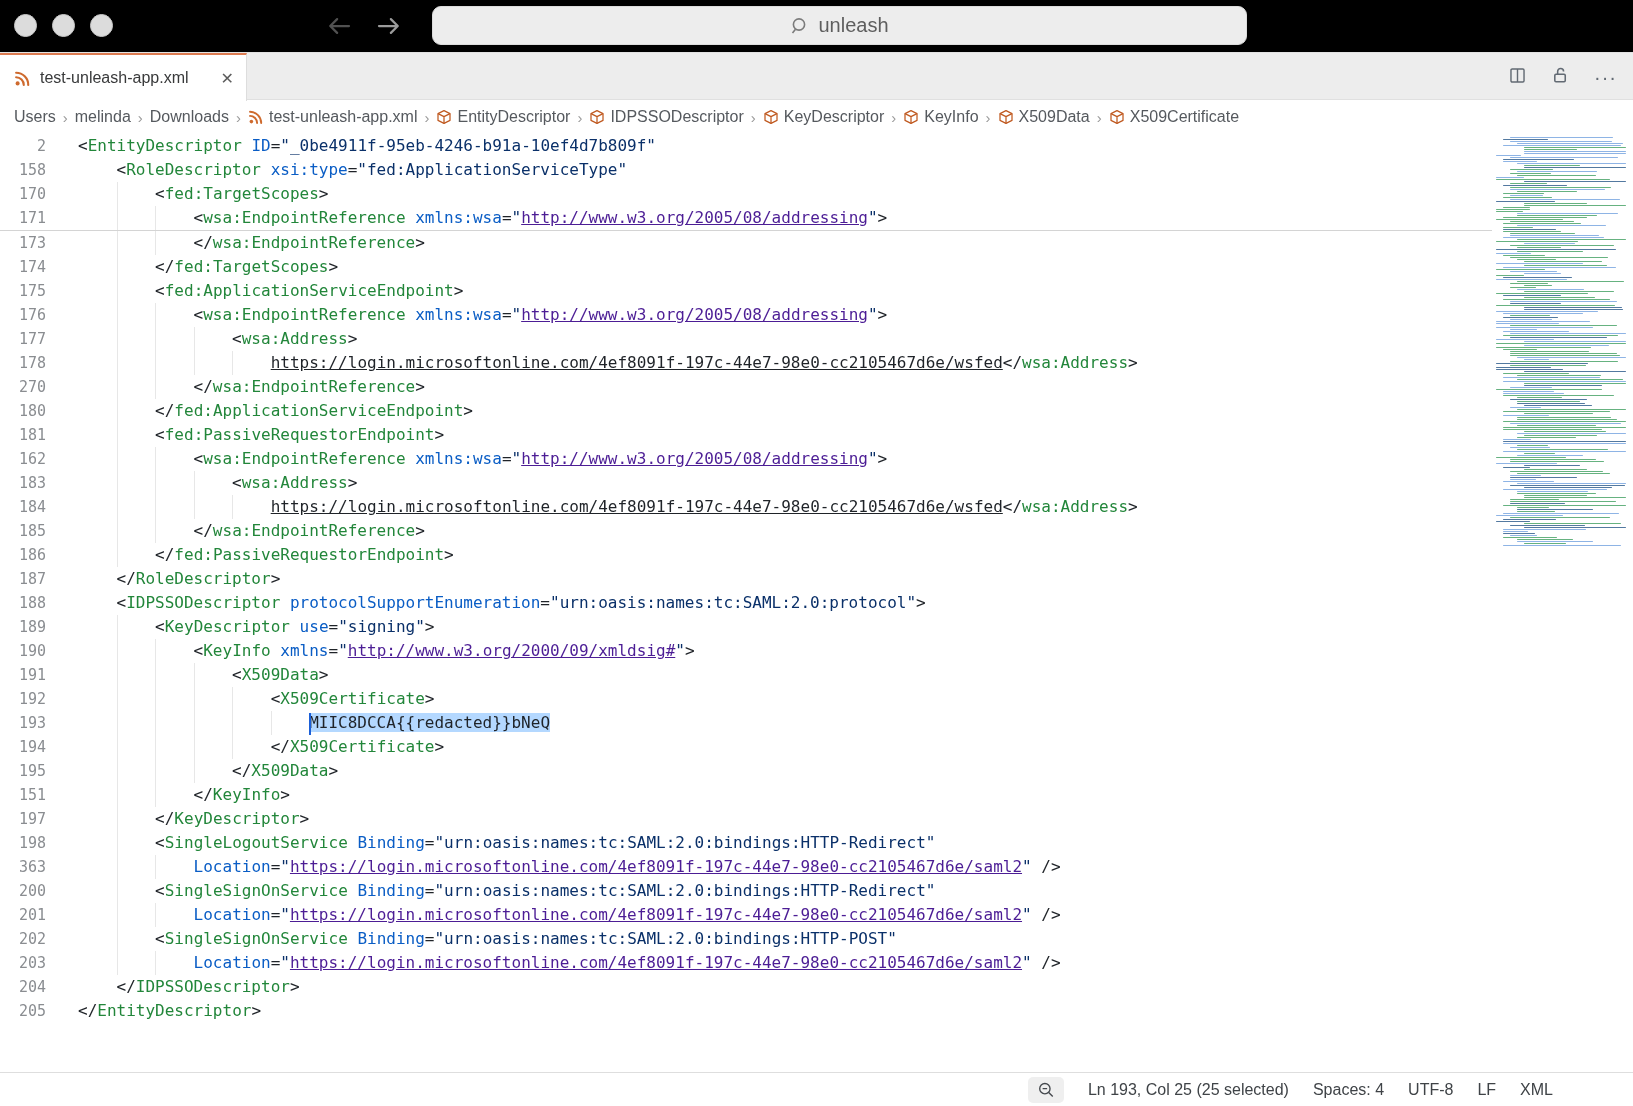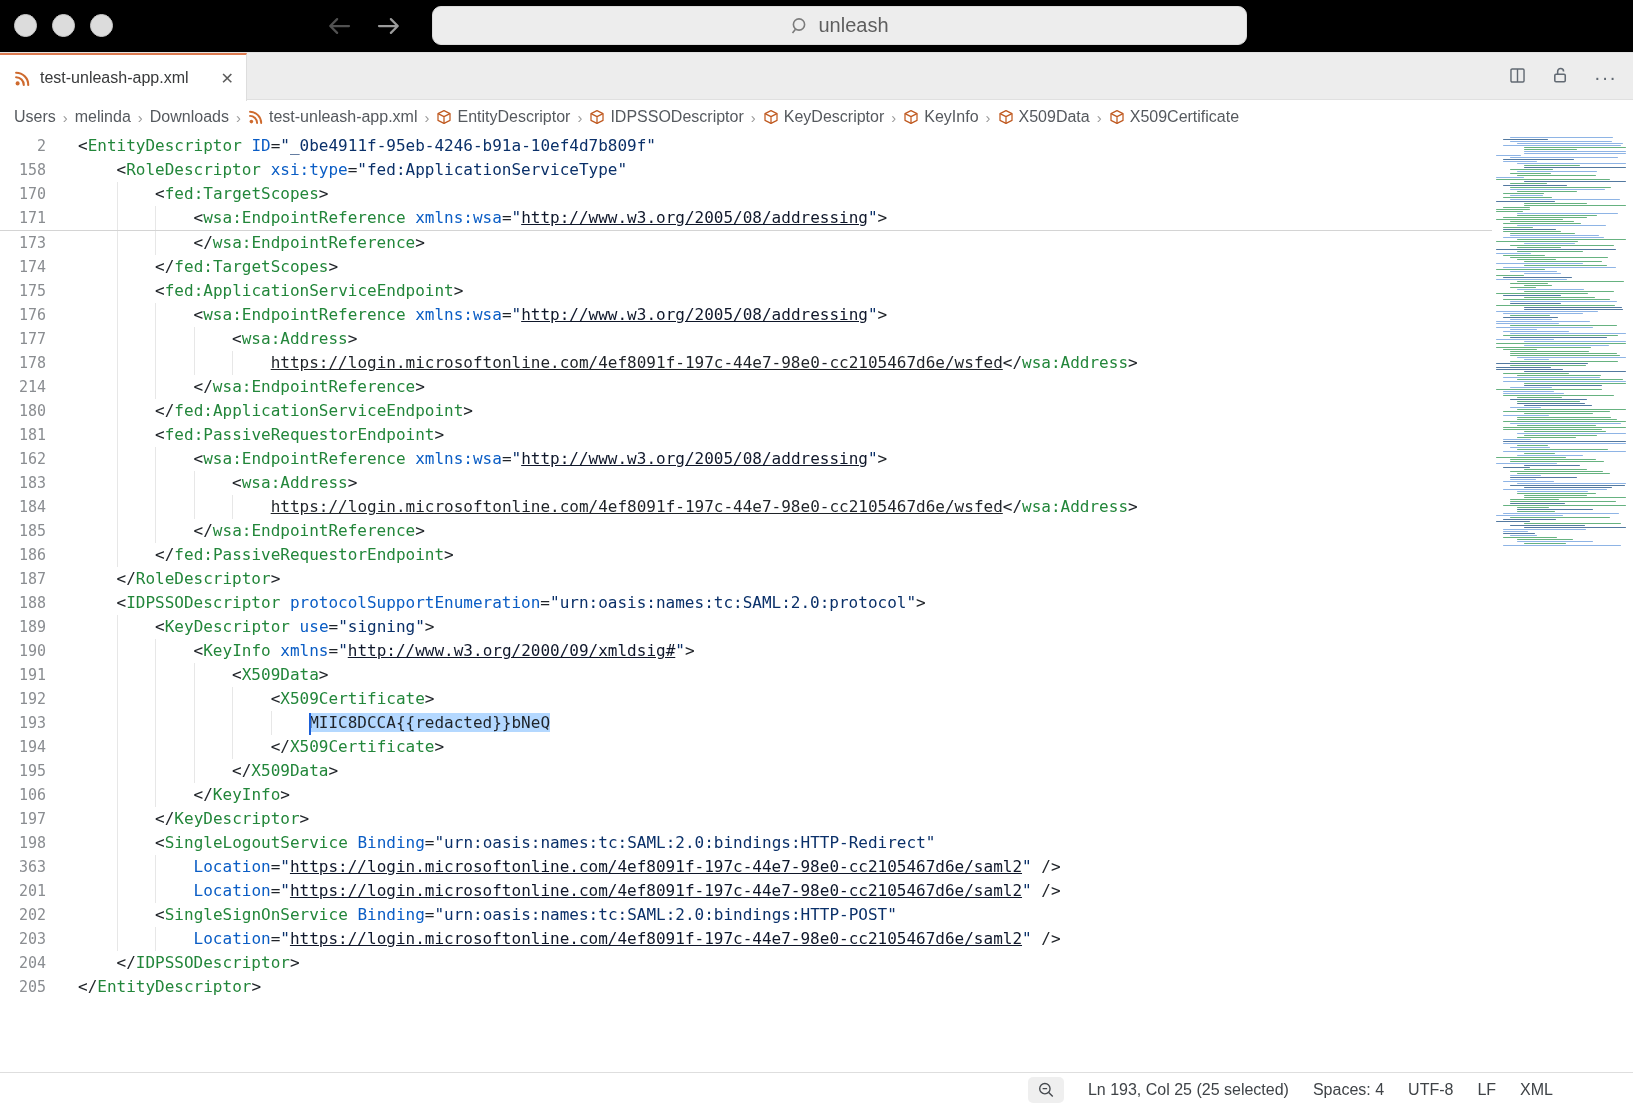--- a/index.html
+++ b/index.html
@@ -46,21 +46,21 @@
   .row { height:24px; display:flex; align-items:center; }
   .ln { flex:none; width:46px; text-align:right; font-size:15px; color:#8a8d91;
         user-select:none; }
   .lc { position:relative; margin-left:32px; white-space:pre; height:24px; line-height:24px; flex:1; }
   .guide { position:absolute; top:0; bottom:0; width:1px; background:#e7e7e7; }
   .t-p   { color:#1f2328; }
   .t-txt { color:#1f2328; }
   .t-tag { color:#22863a; }
   .t-attr{ color:#0a5dc5; }
   .t-str { color:#0a3069; }
-  .t-lnk { color:#0f172a; text-decoration:underline; }
+  .t-lnk { color:#4c1d95; text-decoration:underline; }
   .t-tlk { color:#1f2328; text-decoration:underline; }
   .t-sel { color:#1f2328; background:#b4d8ff; }
   .cursor{ display:inline-block; width:0; height:22px; border-left:2px solid #1b5fd7;
            vertical-align:middle; margin-right:-2px; position:relative; z-index:2; }
 
   
   .minimap { position:absolute; right:0; top:0; width:141px; height:938px; cursor:pointer; }
   .mmline { height:1px; margin-bottom:1px; border-radius:0.5px; opacity:.85; }
 
   
@@ -234,21 +234,21 @@
         </div>
         <div class="row">
           <div class="ln">177</div>
           <div class="lc"><div class="guide" style="left: 38.5px;"></div><div class="guide" style="left: 77.1px;"></div><div class="guide" style="left: 115.6px;"></div><span style="padding-left: 154.1px;"><span class="t-p">&lt;</span><span class="t-tag">wsa:Address</span><span class="t-p">&gt;</span></span></div>
         </div>
         <div class="row">
           <div class="ln">178</div>
           <div class="lc"><div class="guide" style="left: 38.5px;"></div><div class="guide" style="left: 77.1px;"></div><div class="guide" style="left: 115.6px;"></div><div class="guide" style="left: 154.1px;"></div><span style="padding-left: 192.7px;"><span class="t-tlk">https://login.microsoftonline.com/4ef8091f-197c-44e7-98e0-cc2105467d6e/wsfed</span><span class="t-p">&lt;/</span><span class="t-tag">wsa:Address</span><span class="t-p">&gt;</span></span></div>
         </div>
         <div class="row">
-          <div class="ln">214</div>
+          <div class="ln">270</div>
           <div class="lc"><div class="guide" style="left: 38.5px;"></div><div class="guide" style="left: 77.1px;"></div><span style="padding-left: 115.6px;"><span class="t-p">&lt;/</span><span class="t-tag">wsa:EndpointReference</span><span class="t-p">&gt;</span></span></div>
         </div>
         <div class="row">
           <div class="ln">180</div>
           <div class="lc"><div class="guide" style="left: 38.5px;"></div><span style="padding-left: 77.1px;"><span class="t-p">&lt;/</span><span class="t-tag">fed:ApplicationServiceEndpoint</span><span class="t-p">&gt;</span></span></div>
         </div>
         <div class="row">
           <div class="ln">181</div>
           <div class="lc"><div class="guide" style="left: 38.5px;"></div><span style="padding-left: 77.1px;"><span class="t-p">&lt;</span><span class="t-tag">fed:PassiveRequestorEndpoint</span><span class="t-p">&gt;</span></span></div>
         </div>
@@ -302,34 +302,38 @@
         </div>
         <div class="row">
           <div class="ln">194</div>
           <div class="lc"><div class="guide" style="left: 38.5px;"></div><div class="guide" style="left: 77.1px;"></div><div class="guide" style="left: 115.6px;"></div><div class="guide" style="left: 154.1px;"></div><span style="padding-left: 192.7px;"><span class="t-p">&lt;/</span><span class="t-tag">X509Certificate</span><span class="t-p">&gt;</span></span></div>
         </div>
         <div class="row">
           <div class="ln">195</div>
           <div class="lc"><div class="guide" style="left: 38.5px;"></div><div class="guide" style="left: 77.1px;"></div><div class="guide" style="left: 115.6px;"></div><span style="padding-left: 154.1px;"><span class="t-p">&lt;/</span><span class="t-tag">X509Data</span><span class="t-p">&gt;</span></span></div>
         </div>
         <div class="row">
-          <div class="ln">106</div>
+          <div class="ln">151</div>
           <div class="lc"><div class="guide" style="left: 38.5px;"></div><div class="guide" style="left: 77.1px;"></div><span style="padding-left: 115.6px;"><span class="t-p">&lt;/</span><span class="t-tag">KeyInfo</span><span class="t-p">&gt;</span></span></div>
         </div>
         <div class="row">
           <div class="ln">197</div>
           <div class="lc"><div class="guide" style="left: 38.5px;"></div><span style="padding-left: 77.1px;"><span class="t-p">&lt;/</span><span class="t-tag">KeyDescriptor</span><span class="t-p">&gt;</span></span></div>
         </div>
         <div class="row">
           <div class="ln">198</div>
           <div class="lc"><div class="guide" style="left: 38.5px;"></div><span style="padding-left: 77.1px;"><span class="t-p">&lt;</span><span class="t-tag">SingleLogoutService</span><span class="t-txt"> </span><span class="t-attr">Binding</span><span class="t-p">=</span><span class="t-str">"urn:oasis:names:tc:SAML:2.0:bindings:HTTP-Redirect"</span></span></div>
         </div>
         <div class="row">
           <div class="ln">363</div>
           <div class="lc"><div class="guide" style="left: 38.5px;"></div><div class="guide" style="left: 77.1px;"></div><span style="padding-left: 115.6px;"><span class="t-attr">Location</span><span class="t-p">=</span><span class="t-str">"</span><span class="t-lnk">https://login.microsoftonline.com/4ef8091f-197c-44e7-98e0-cc2105467d6e/saml2</span><span class="t-str">"</span><span class="t-txt"> </span><span class="t-p">/&gt;</span></span></div>
+        </div>
+        <div class="row">
+          <div class="ln">200</div>
+          <div class="lc"><div class="guide" style="left: 38.5px;"></div><span style="padding-left: 77.1px;"><span class="t-p">&lt;</span><span class="t-tag">SingleSignOnService</span><span class="t-txt"> </span><span class="t-attr">Binding</span><span class="t-p">=</span><span class="t-str">"urn:oasis:names:tc:SAML:2.0:bindings:HTTP-Redirect"</span></span></div>
         </div>
         <div class="row">
           <div class="ln">201</div>
           <div class="lc"><div class="guide" style="left: 38.5px;"></div><div class="guide" style="left: 77.1px;"></div><span style="padding-left: 115.6px;"><span class="t-attr">Location</span><span class="t-p">=</span><span class="t-str">"</span><span class="t-lnk">https://login.microsoftonline.com/4ef8091f-197c-44e7-98e0-cc2105467d6e/saml2</span><span class="t-str">"</span><span class="t-txt"> </span><span class="t-p">/&gt;</span></span></div>
         </div>
         <div class="row">
           <div class="ln">202</div>
           <div class="lc"><div class="guide" style="left: 38.5px;"></div><span style="padding-left: 77.1px;"><span class="t-p">&lt;</span><span class="t-tag">SingleSignOnService</span><span class="t-txt"> </span><span class="t-attr">Binding</span><span class="t-p">=</span><span class="t-str">"urn:oasis:names:tc:SAML:2.0:bindings:HTTP-POST"</span></span></div>
         </div>
         <div class="row">

